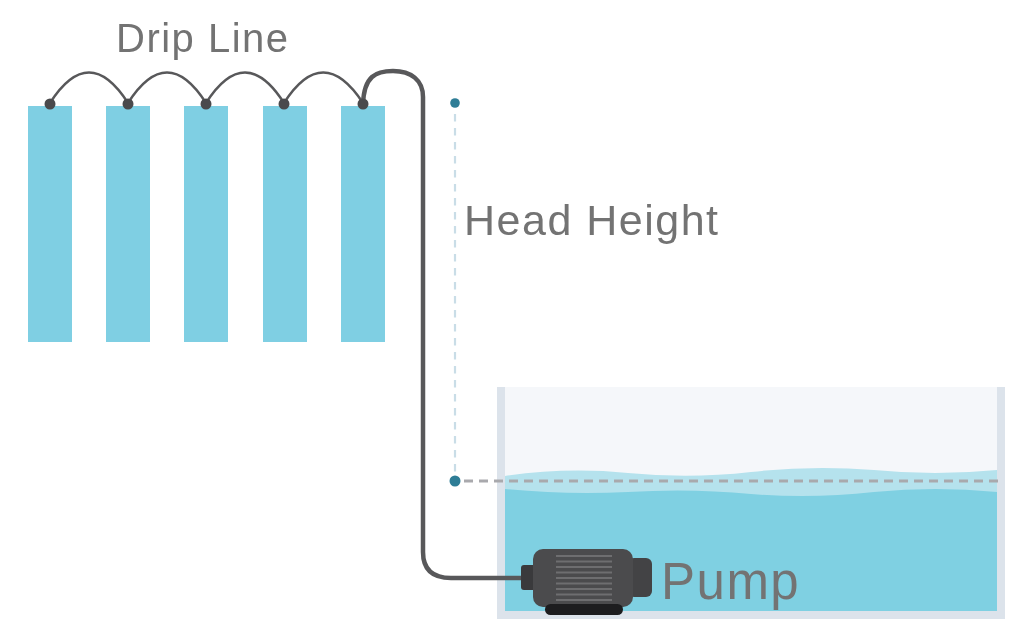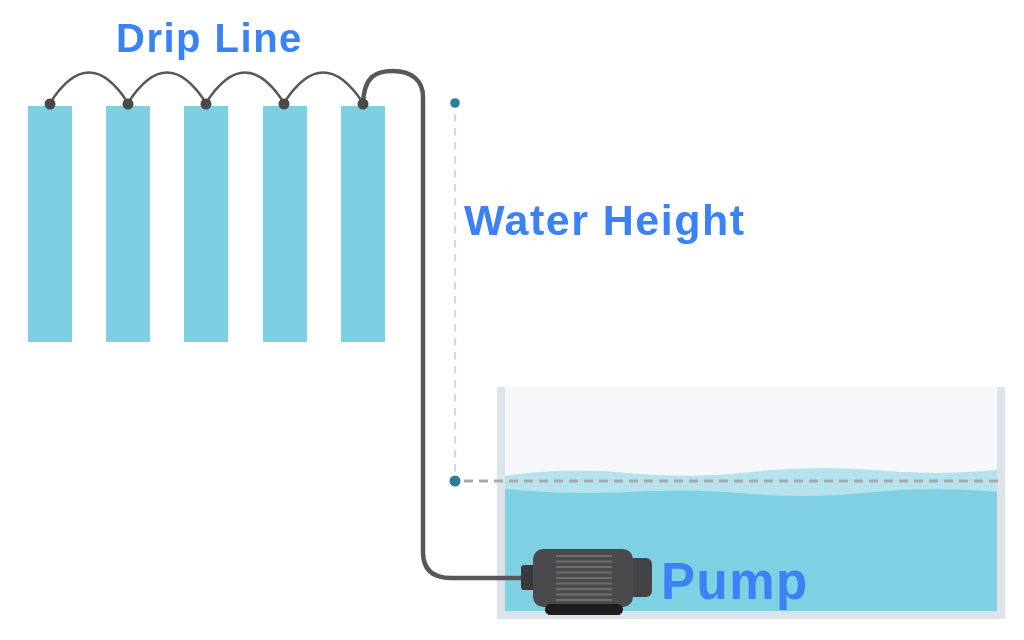--- a/index.html
+++ b/index.html
@@ -6,24 +6,24 @@
   .canvas {
     position:relative;
     width:1024px; height:640px;
     background:#ffffff;
     overflow:hidden;
     font-family:"Liberation Sans", sans-serif;
   }
   .diagram-svg { position:absolute; left:0; top:0; }
   .label {
     position:absolute;
-    color:#3b82f6;
+    color:#737373;
     white-space:nowrap;
     letter-spacing:1.5px;
-    font-weight:700;
+    font-weight:400;
   }
   .label-drip   { left:116px; top:16px;  font-size:40px; }
   .label-head   { left:464px; top:196px; font-size:43px; }
   .label-water  { left:741px; top:413px; font-size:40px; }
   .label-pump   { left:661px; top:552px; font-size:51px; }
 </style>
 </head>
 <body>
 
 <div class="canvas">
@@ -97,16 +97,16 @@
         <line x1="556" y1="583.5" x2="612" y2="583.5"></line>
         <line x1="556" y1="589" x2="612" y2="589"></line>
         <line x1="556" y1="594.5" x2="612" y2="594.5"></line>
         <line x1="556" y1="600" x2="612" y2="600"></line>
       </g>
       <rect x="545" y="604" width="78" height="11" rx="5.5" fill="#1d1d1f"></rect>
     </g>
   </svg>
 
   <div class="label label-drip">Drip Line</div>
-  <div class="label label-head">Water Height</div>
+  <div class="label label-head">Head Height</div>
   <div class="label label-pump">Pump</div>
 
 </div>
 
 </body></html>

